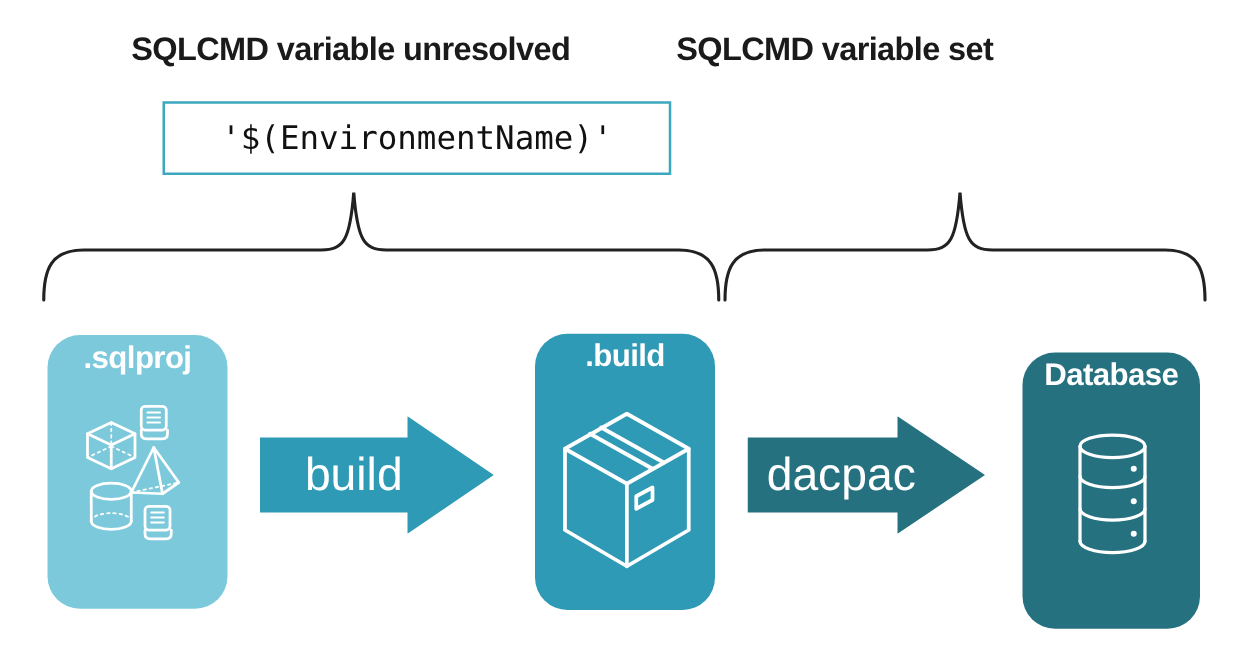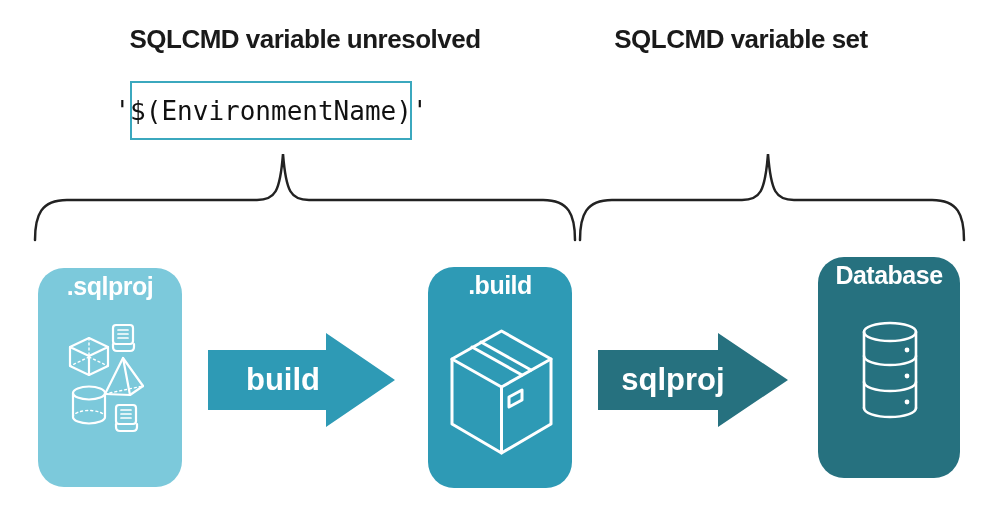--- a/index.html
+++ b/index.html
@@ -1,53 +1,53 @@
 <!DOCTYPE html>
 <html><head>
 <meta charset="utf-8">
 <style>
   * { margin:0; padding:0; box-sizing:border-box; }
   body { background:#ffffff; font-family:"Liberation Sans", sans-serif; }
   #canvas { position:relative; width:1000px; height:522px; background:#ffffff; overflow:hidden; }
 
-  .title { position:absolute; top:24px; font-size:26px; font-weight:bold; color:#1a1a1a; text-align:center; letter-spacing:-0.5px; }
+  .title { position:absolute; top:24px; font-size:26px; font-weight:bold; color:#1a1a1a; text-align:left; letter-spacing:-0.5px; }
   #title-left  { left:105px; width:400px; }
   #title-right { left:541px; width:400px; }
 
   .code-box { position:absolute; top:81px; height:59px; border:2px solid #3BA8BE; background:#ffffff;
               display:flex; align-items:center; justify-content:center;
               font-family:"DejaVu Sans Mono","Liberation Mono",monospace; font-size:26px; color:#111111; }
-  #code-box-left  { left:130px; width:282px; }
+  #code-box-left  { left:130px; width:407px; }
   #code-box-right { left:668px; width:202px; }
 
   .brace { position:absolute; top:147px; height:96px; }
   #brace-left  { left:33px;  width:544px; }
   #brace-right { left:578px; width:388px; }
   .brace path { fill:none; stroke:#222222; stroke-width:2.5; stroke-linecap:round; }
 
   .card { position:absolute; border-radius:26px; }
   #card-sqlproj  { left:38px;  top:268px; width:144px; height:219px; background:#7CC9DB; }
   #card-dacpac   { left:428px; top:267px; width:144px; height:221px; background:#2E9AB5; }
-  #card-database { left:818px; top:257px; width:142px; height:221px; background:#26717F; }
+  #card-database { left:818px; top:282px; width:142px; height:221px; background:#26717F; }
   .card-label { margin-top:4px; text-align:center; font-size:25px; font-weight:bold; color:#ffffff; letter-spacing:-0.5px; }
 
   .card svg.icon { position:absolute; }
   #sqlproj-icons  { left:18px; top:52px; width:100px; height:120px; }
   #package-icon   { left:20px; top:62px; width:107px; height:130px; }
   #database-icon  { left:37px; top:64px; width:70px;  height:100px; }
   .wicon { fill:none; stroke:#ffffff; stroke-linejoin:round; stroke-linecap:round; }
 
   .arrow { position:absolute; top:333px; height:94px; }
   #arrow-build-svg  { left:208px; width:187px; }
   #arrow-deploy-svg { left:598px; width:190px; }
   .arrow-fill-build  { fill:#2E9AB5; }
   .arrow-fill-deploy { fill:#26717F; }
   .arrow-label { position:absolute; top:333px; height:94px; width:150px;
                  display:flex; align-items:center; justify-content:center;
-                 font-size:31px; font-weight:bold; color:#ffffff; }
+                 font-size:37px; font-weight:normal; color:#ffffff; }
   #arrow-build-label  { left:208px; }
   #arrow-deploy-label { left:598px; }
 </style>
 </head>
 <body>
 
 <div id="canvas">
 
   <div class="title" id="title-left">SQLCMD variable unresolved</div>
   <div class="title" id="title-right">SQLCMD variable set</div>
@@ -123,21 +123,21 @@
         <line x1="24" y1="18" x2="74" y2="46"></line>
         <line x1="33" y1="13" x2="83" y2="41"></line>
         <polygon points="61,68 74,61 74,71 61,78"></polygon>
       </g>
     </svg>
   </div>
 
   <svg class="arrow" id="arrow-deploy-svg" viewBox="0 0 190 94">
     <polygon class="arrow-fill-deploy" points="0,17 120,17 120,0 190,47 120,94 120,77 0,77"></polygon>
   </svg>
-  <div class="arrow-label" id="arrow-deploy-label">sqlproj</div>
+  <div class="arrow-label" id="arrow-deploy-label">dacpac</div>
 
   <div class="card" id="card-database">
     <div class="card-label">Database</div>
     <svg class="icon" id="database-icon" viewBox="0 0 70 100">
       <g class="wicon" stroke-width="2.6">
         <ellipse cx="35" cy="11" rx="26" ry="9"></ellipse>
         <line x1="9" y1="11" x2="9" y2="87"></line>
         <line x1="61" y1="11" x2="61" y2="87"></line>
         <path d="M9 35 A26 9 0 0 0 61 35"></path>
         <path d="M9 61 A26 9 0 0 0 61 61"></path>

